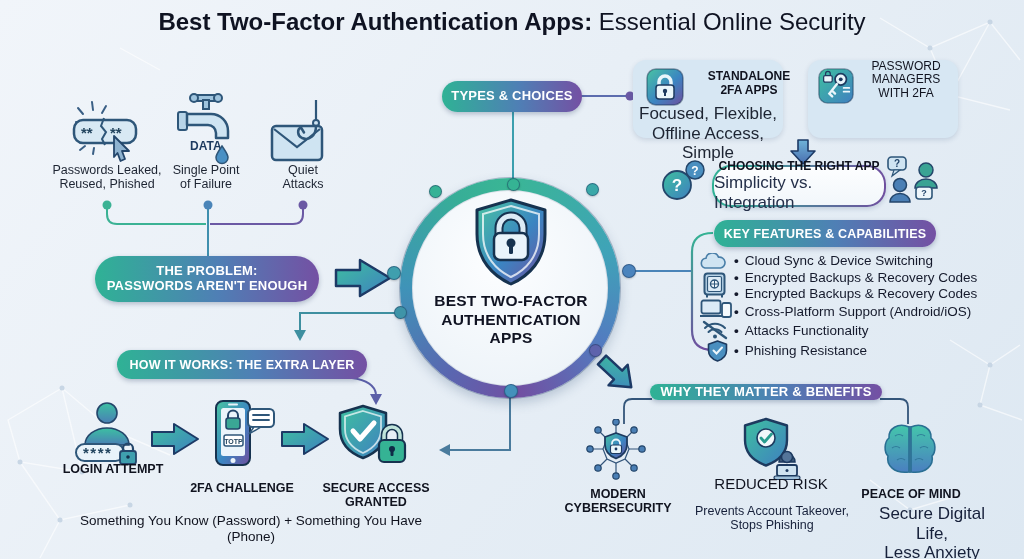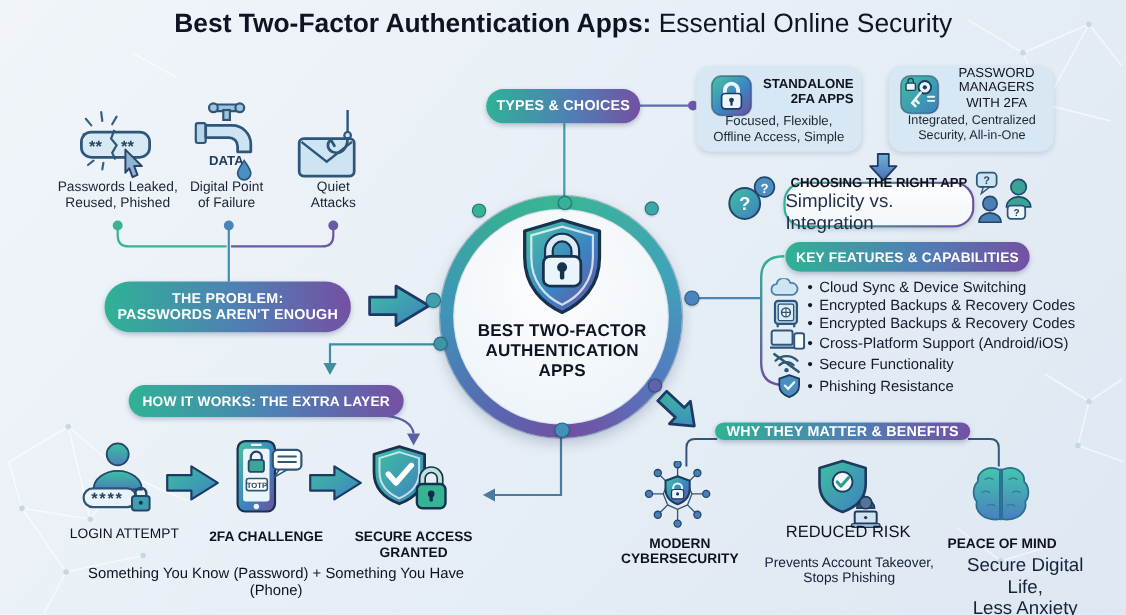--- a/index.html
+++ b/index.html
@@ -150,21 +150,21 @@
 </svg>
 <svg class="abs" style="left:264px;top:96px" width="72" height="72" viewBox="0 0 72 72">
   <path d="M52,4 V24" stroke="#2e5679" stroke-width="2.2"></path>
   <circle cx="52" cy="27" r="3" fill="#cfe4f2" stroke="#2e5679" stroke-width="2"></circle>
   <rect x="8" y="30" width="50" height="34" rx="4" fill="#cfe4f2" stroke="#2e5679" stroke-width="2.5"></rect>
   <polyline points="10,33 33,51 56,33" fill="none" stroke="#2e5679" stroke-width="2.2"></polyline>
   <path d="M52,30 c0,10 -7,15 -14,12 c-5,-2.5 -5,-9 -1,-10.5 l3,5" fill="none" stroke="#2e5679" stroke-width="2.5" stroke-linecap="round"></path>
 </svg>
 <div class="lbl pre" style="left:34px;top:163px;width:146px;font-size:12.5px;font-weight:500;color:#1d2432">Passwords Leaked,
 Reused, Phished</div>
-<div class="lbl pre" style="left:158px;top:163px;width:96px;font-size:12.5px;font-weight:500;color:#1d2432">Digital Point
+<div class="lbl pre" style="left:158px;top:163px;width:96px;font-size:12.5px;font-weight:500;color:#1d2432">Single Point
 of Failure</div>
 <div class="lbl pre" style="left:262px;top:163px;width:82px;font-size:12.5px;font-weight:500;color:#1d2432">Quiet
 Attacks</div>
 
 <div class="pill pre" style="left:95px;top:256px;width:224px;height:46px;font-size:13px">THE PROBLEM:
 PASSWORDS AREN'T ENOUGH</div>
 
 <div class="abs" style="left:400px;top:178px;width:220px;height:220px;border-radius:50%;
   background:conic-gradient(#3ab695 0deg,#3fa3b8 70deg,#527cc0 120deg,#7150a2 175deg,#5a66b0 215deg,#3f93b8 270deg,#37ae97 330deg,#3ab695 360deg);
   box-shadow:0 0 0 1px rgba(30,60,100,.3),0 5px 12px rgba(40,70,110,.25)"></div>
@@ -196,40 +196,38 @@
 <div class="pill" style="left:442px;top:81px;width:140px;height:31px;font-size:13px">TYPES &amp; CHOICES</div>
 
 <div class="card" style="left:633px;top:60px;width:150px;height:78px"></div>
 <svg class="abs" style="left:645px;top:67px" width="40" height="40" viewBox="0 0 40 40">
   <rect x="2" y="2" width="36" height="36" rx="9" fill="url(#gShield)" stroke="rgba(20,45,75,.45)" stroke-width="1.5"></rect>
   <path d="M14,19 v-4 a6,6 0 0 1 12,0 v4" fill="none" stroke="#eaf6fb" stroke-width="3.5" stroke-linecap="round"></path>
   <rect x="11" y="18" width="18" height="14" rx="3" fill="#eaf6fb" stroke="#1d3a5f" stroke-width="1.5"></rect>
   <circle cx="20" cy="24" r="2.2" fill="#1d3a5f"></circle>
       <rect x="19" y="25" width="2" height="4" fill="#1d3a5f"></rect>
 </svg>
-<div class="lbl pre" style="left:684px;top:70px;width:92px;font-size:12px;font-weight:800;text-align:right;color:#10131f">STANDALONE
+<div class="lbl pre" style="left:703px;top:70px;width:92px;font-size:12px;font-weight:800;text-align:center;color:#10131f">STANDALONE
 2FA APPS</div>
-<div class="lbl pre" style="left:633px;top:104px;width:150px;font-size:12px;color:#1d2432">Focused, Flexible,
+<div class="lbl pre" style="left:633px;top:104px;width:150px;font-size:17px;color:#1d2432">Focused, Flexible,
 Offline Access, Simple</div>
 
 <div class="card" style="left:808px;top:60px;width:150px;height:78px"></div>
 <svg class="abs" style="left:817px;top:67px" width="38" height="38" viewBox="0 0 40 40">
   <rect x="2" y="2" width="36" height="36" rx="9" fill="url(#gTB)" stroke="rgba(20,45,75,.45)" stroke-width="1.5"></rect>
   <rect x="7" y="9" width="9" height="7" rx="1.5" fill="#eaf6fb" stroke="#1d3a5f" stroke-width="1.3"></rect>
   <path d="M9,9 v-2 a2.5,2.5 0 0 1 5,0 v2" fill="none" stroke="#1d3a5f" stroke-width="1.3"></path>
   <circle cx="25" cy="13" r="6" fill="#eaf6fb" stroke="#1d3a5f" stroke-width="1.8"></circle>
   <circle cx="25" cy="13" r="2" fill="#1d3a5f"></circle>
   <path d="M21,18 L13,28 l3,3 M16,25 l3,3" fill="none" stroke="#eaf6fb" stroke-width="2.5" stroke-linecap="round"></path>
   <path d="M28,22 h6 M28,26 h6" stroke="#eaf6fb" stroke-width="1.8" stroke-linecap="round"></path>
 </svg>
 <div class="lbl pre" style="left:858px;top:60px;width:96px;font-size:12px;font-weight:400;text-align:center;line-height:1.12;color:#10131f">PASSWORD
 MANAGERS
 WITH 2FA</div>
-<div class="lbl pre" style="left:806px;top:104px;width:155px;font-size:11.5px;color:#1d2432">Integrated, Centralized
-Security, All-in-One</div>
 
 <svg class="abs" style="left:659px;top:156px" width="48" height="48" viewBox="0 0 48 48">
   <circle cx="36" cy="14" r="9" fill="#4a8fc0" stroke="#24466b" stroke-width="1.5"></circle>
   <text x="36" y="19" font-size="12" font-weight="bold" fill="#fff" text-anchor="middle">?</text>
   <circle cx="18" cy="29" r="14" fill="url(#gTB)" stroke="#24466b" stroke-width="1.8"></circle>
   <text x="18" y="35" font-size="17" font-weight="bold" fill="#fff" text-anchor="middle">?</text>
 </svg>
 <div class="abs" style="left:712px;top:165px;width:170px;height:38px;border-radius:19px;display:flex;flex-direction:column;align-items:center;justify-content:center;
   background:linear-gradient(#fdfeff,#f2f7fb) padding-box,linear-gradient(90deg,#2fb295,#6f4f9f) border-box;border:2px solid transparent;box-shadow:0 2px 4px rgba(40,70,110,.18)">
   <div style="font-size:12px;font-weight:800;color:#10131f">CHOOSING THE RIGHT APP</div>
@@ -284,21 +282,21 @@
 <div class="feat" style="left:734px;top:286px">
       <span class="b">•</span>
       <span>Encrypted Backups &amp; Recovery Codes</span>
     </div>
 <div class="feat" style="left:734px;top:304px">
       <span class="b">•</span>
       <span>Cross-Platform Support (Android/iOS)</span>
     </div>
 <div class="feat" style="left:734px;top:323px">
       <span class="b">•</span>
-      <span>Secure Functionality</span>
+      <span>Attacks Functionality</span>
     </div>
 <div class="feat" style="left:734px;top:343px">
       <span class="b">•</span>
       <span>Phishing Resistance</span>
     </div>
 
 <div class="pill" style="left:117px;top:350px;width:250px;height:29px;font-size:12.5px">HOW IT WORKS: THE EXTRA LAYER</div>
 
 <svg class="abs" style="left:70px;top:400px" width="72" height="74" viewBox="0 0 72 74">
   <circle cx="37" cy="13" r="10" fill="url(#gPerson)" stroke="#24466b" stroke-width="1.6"></circle>
@@ -325,21 +323,21 @@
 <svg class="abs" style="left:336px;top:404px" width="76" height="68" viewBox="0 0 76 68">
   <path d="M27,2 L50,9 v16 c0,15 -10,24 -23,29 C14,49 4,40 4,25 V9 Z" fill="url(#gTB)" stroke="#16324f" stroke-width="2.5" stroke-linejoin="round"></path>
   <path d="M27,7 L45,12.5 v12.5 c0,12 -8,19.5 -18,24 C17,44.5 9,37 9,25 V12.5 Z" fill="none" stroke="rgba(255,255,255,.7)" stroke-width="1.8"></path>
   <path d="M17,27 l7,8 l14,-16" fill="none" stroke="#fff" stroke-width="5" stroke-linecap="round" stroke-linejoin="round"></path>
   <path d="M48,38 v-7 a8,8 0 0 1 16,0 v7" fill="none" stroke="#16324f" stroke-width="6.5" stroke-linecap="round"></path>
   <path d="M48,38 v-7 a8,8 0 0 1 16,0 v7" fill="none" stroke="#bfe3da" stroke-width="3.5" stroke-linecap="round"></path>
   <rect x="43" y="36" width="26" height="22" rx="5" fill="#35b394" stroke="#16324f" stroke-width="2.2"></rect>
   <circle cx="56" cy="45" r="3" fill="#0f2b47"></circle>
       <rect x="54.5" y="46" width="3" height="6" rx="1" fill="#0f2b47"></rect>
 </svg>
-<div class="lbl" style="left:40px;top:478px;width:146px;font-size:12.5px;font-weight:400;color:#10131f">LOGIN ATTEMPT</div>
+<div class="lbl" style="left:40px;top:462px;width:146px;font-size:12.5px;font-weight:700;color:#10131f">LOGIN ATTEMPT</div>
 <div class="lbl" style="left:174px;top:481px;width:136px;font-size:12.5px;font-weight:800;color:#10131f">2FA CHALLENGE</div>
 <div class="lbl pre" style="left:304px;top:481px;width:144px;font-size:12.5px;font-weight:800;color:#10131f">SECURE ACCESS
 GRANTED</div>
 <div class="lbl" style="left:55px;top:513px;width:392px;font-size:13.5px;color:#10131f">Something You Know (Password) + Something You Have (Phone)</div>
 
 <div class="pill" style="left:650px;top:384px;width:232px;height:16px;font-size:13px">WHY THEY MATTER &amp; BENEFITS</div>
 
 <svg class="abs" style="left:584px;top:419px" width="64" height="62" viewBox="0 0 64 62">
   <g stroke="#33557a" stroke-width="1.2" fill="none">
     <path d="M58,30 L45,30 M50,49 L41,40 M32,57 L32,44 M14,49 L23,40 M6,30 L19,30 M14,11 L23,20 M32,3 L32,16 M50,11 L41,20"></path>

